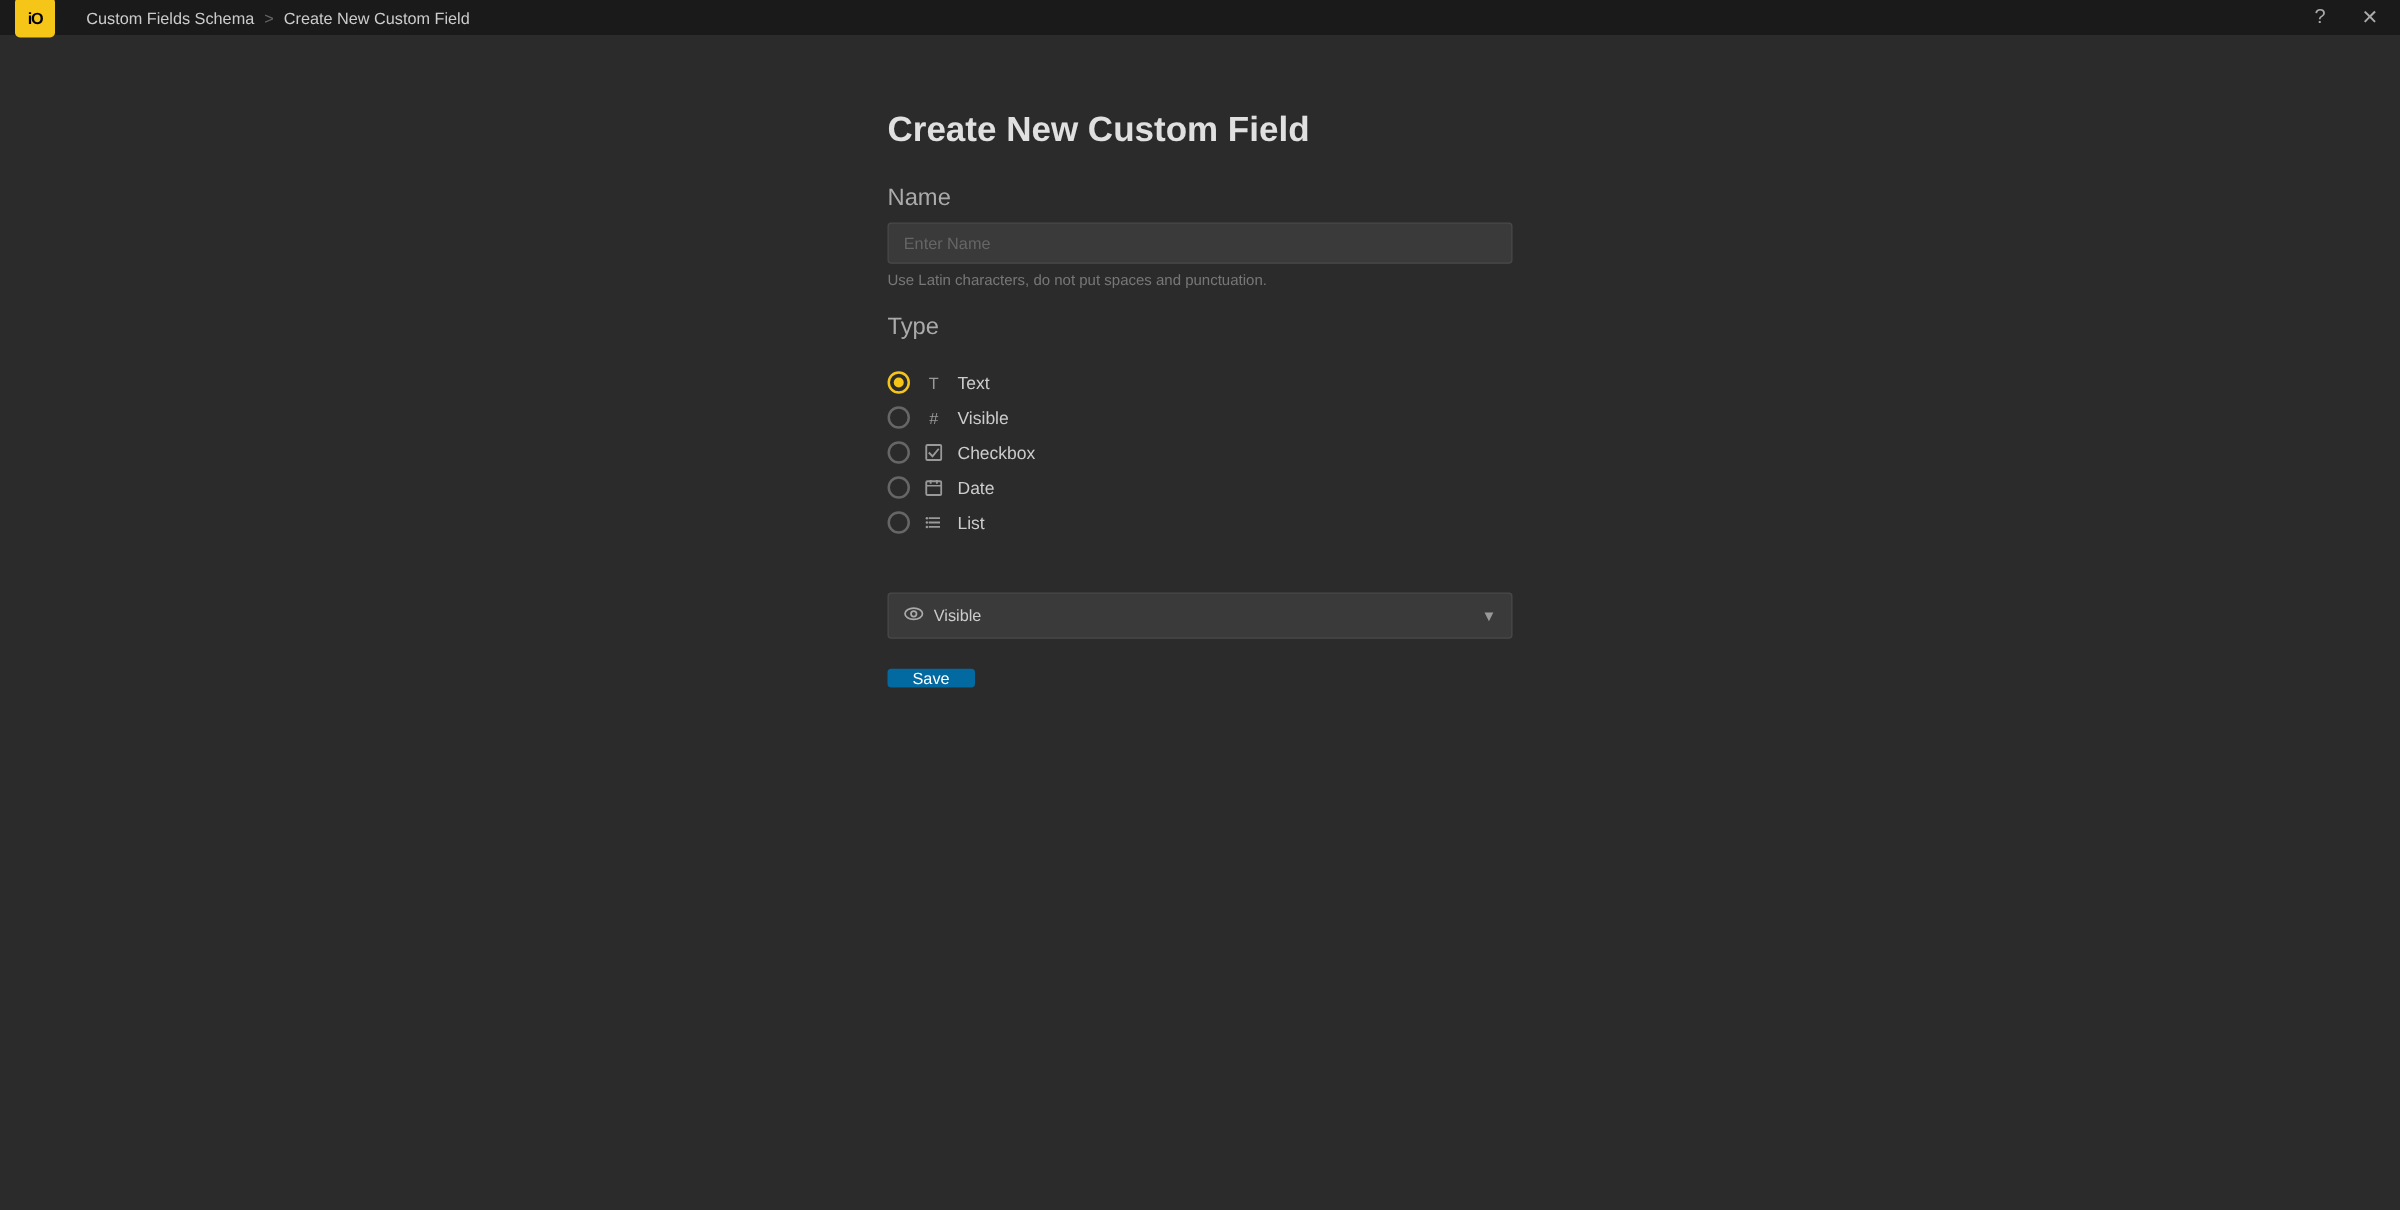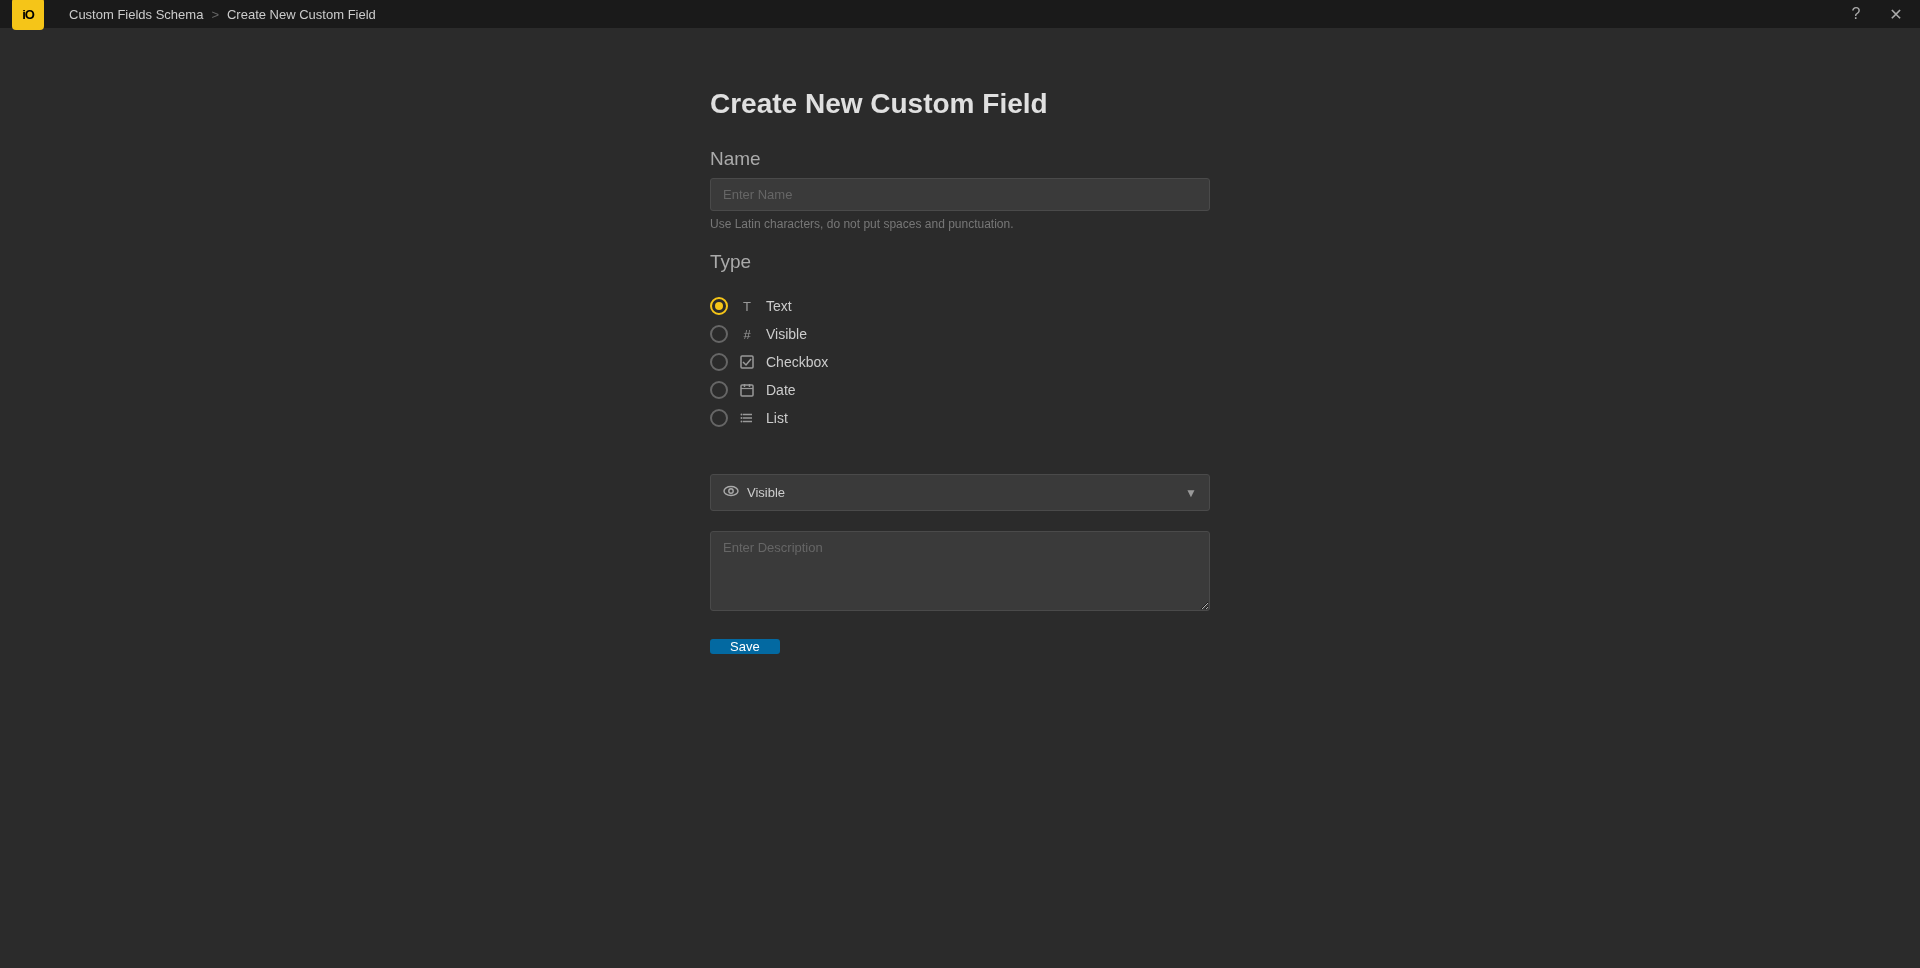--- a/index.html
+++ b/index.html
@@ -369,20 +369,19 @@
             <circle cx="8" cy="8" r="2.2" stroke="#aaa" stroke-width="1.4" fill="none"></circle>
           </svg>
         </span>
         <span>Visible</span>
       </div>
       <span class="dropdown-arrow">▼</span>
     </div>
 
     
     <div class="form-group">
-      <textarea class="form-textarea" placeholder="Enter Description" style=""></textarea>
     </div>
 
     
     <button class="save-btn">Save</button>
 
   </div>
 </div>
 
 </body></html>

